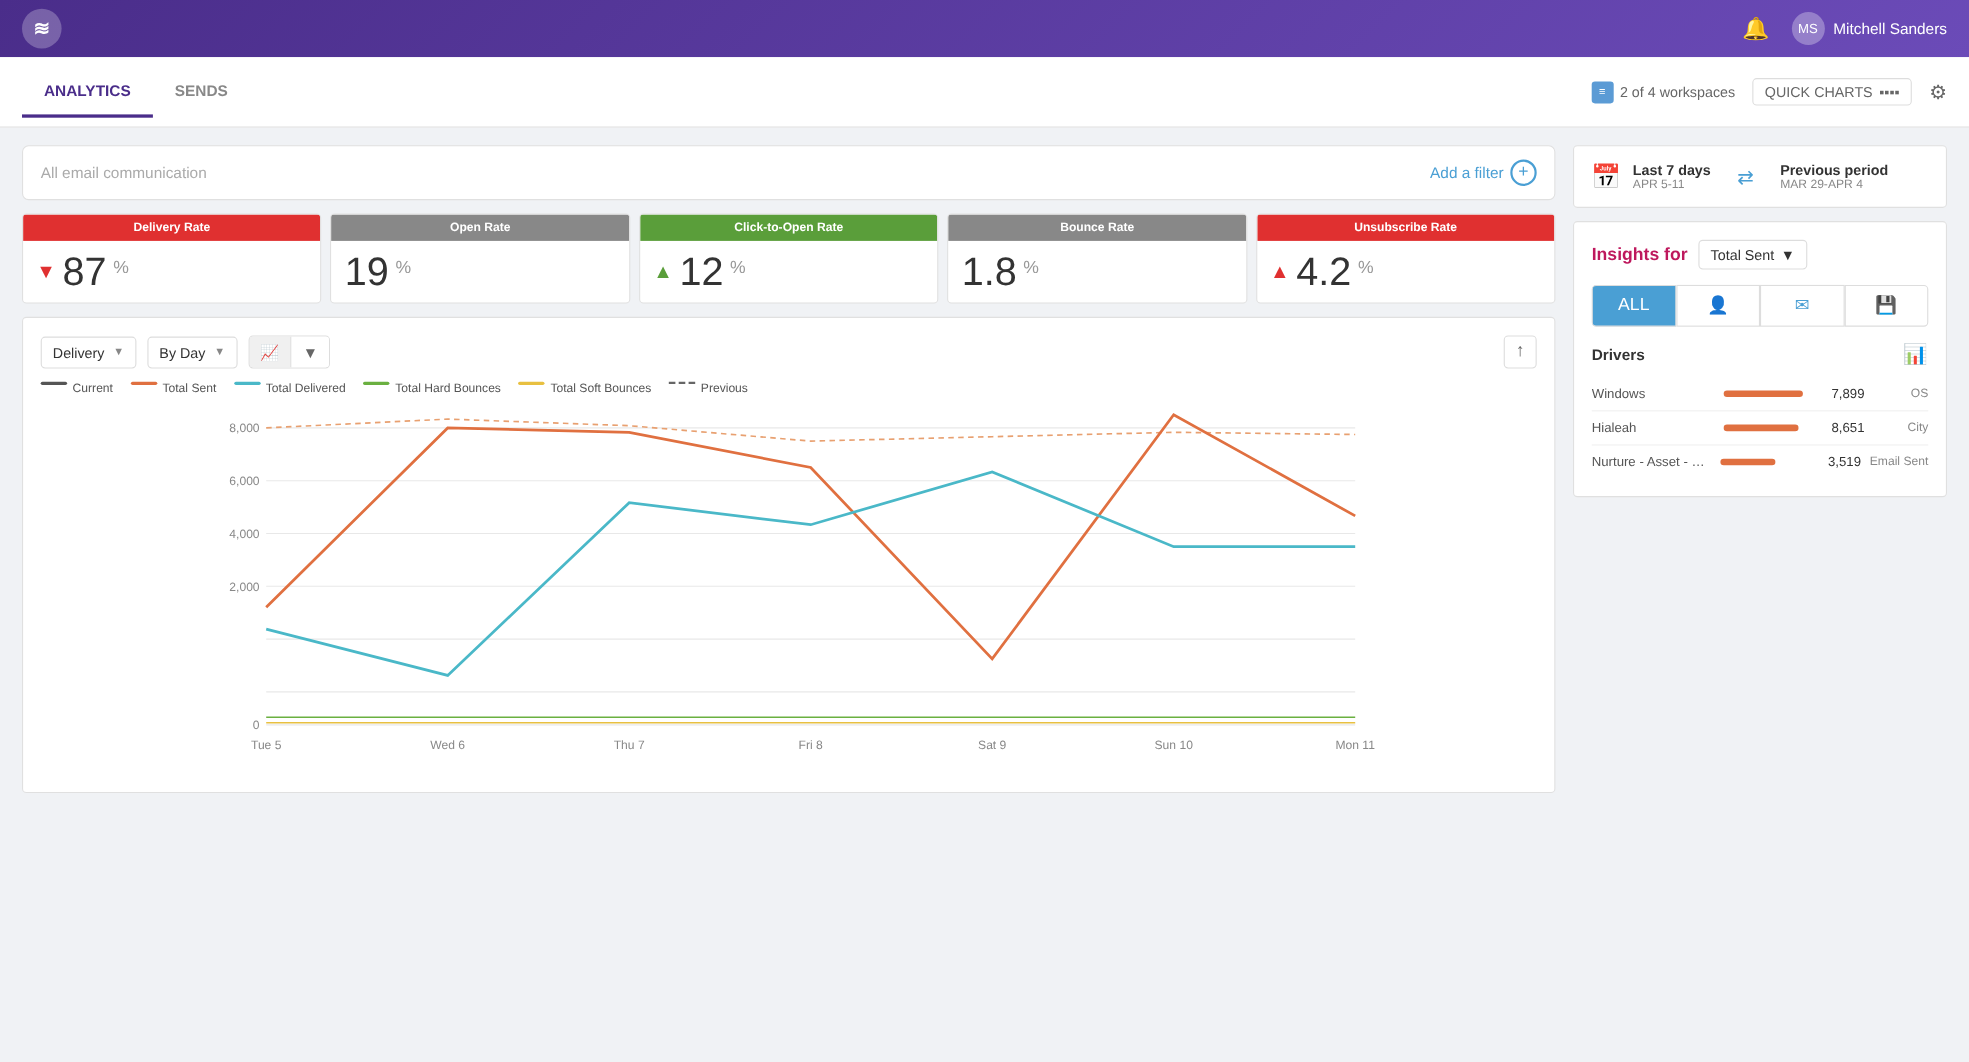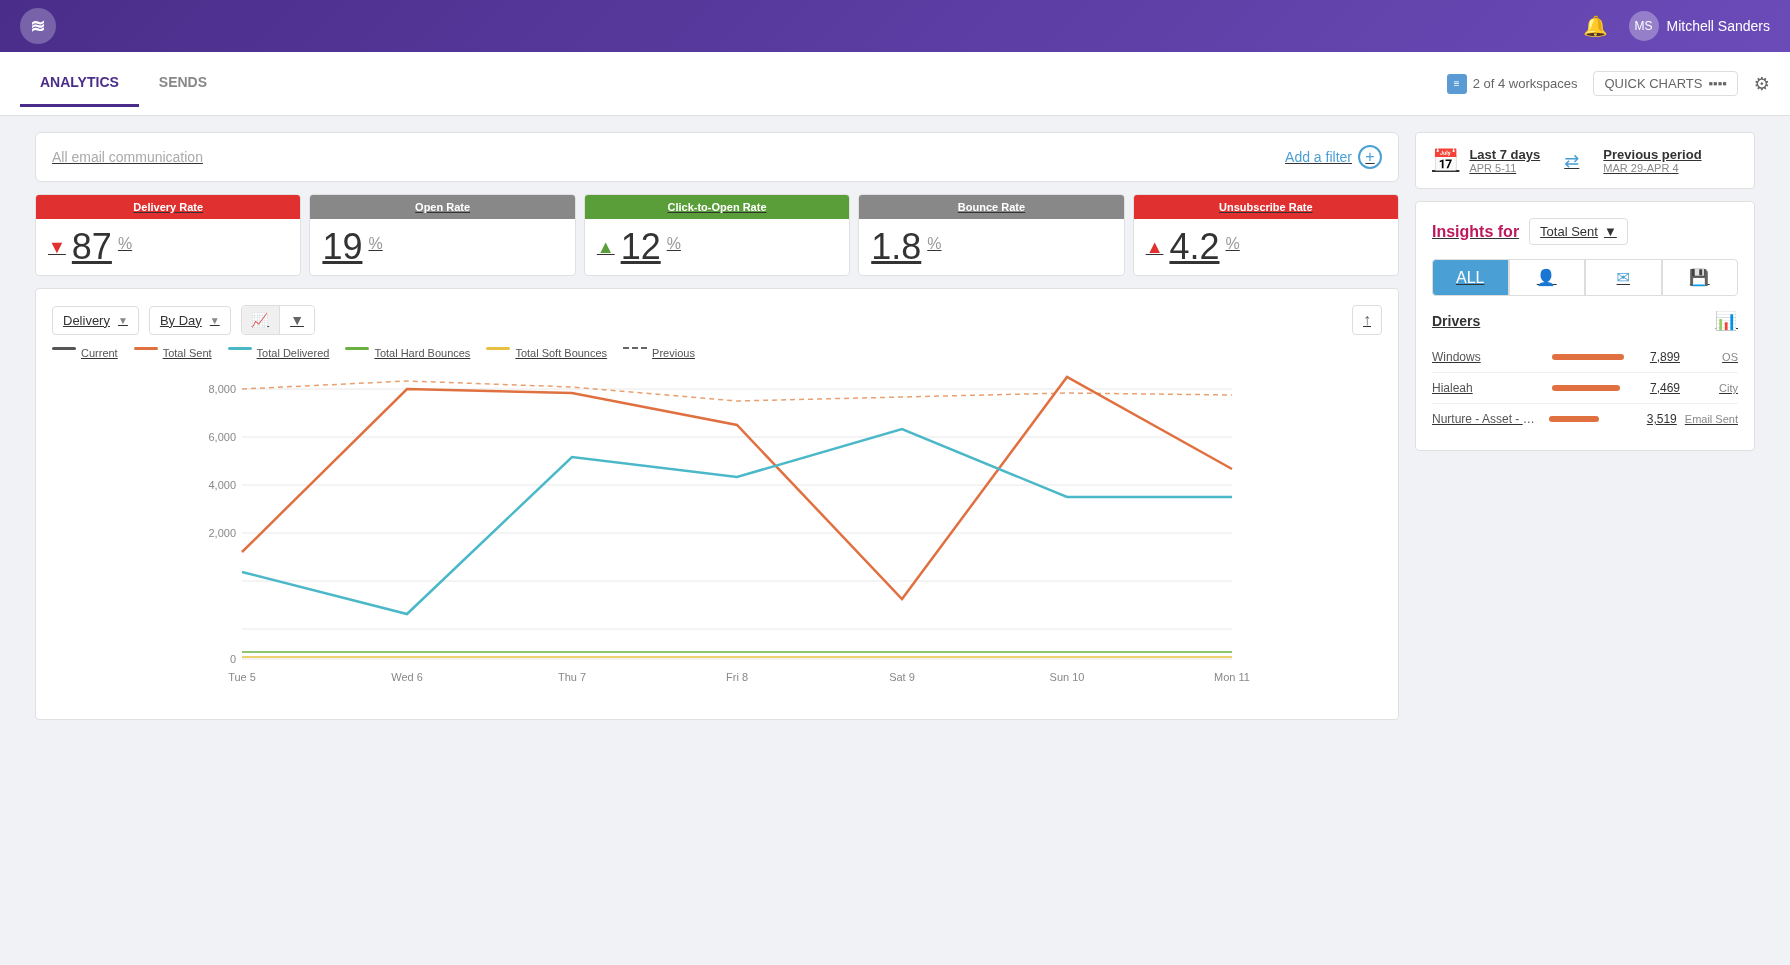--- a/index.html
+++ b/index.html
@@ -82,22 +82,21 @@
       cursor: pointer;
     }
     .settings-icon {
       font-size: 18px; color: #666; cursor: pointer;
     }
 
     
     .main {
       display: flex;
       gap: 16px;
-      padding: 16px 35px;
-      text-decoration: underline;
+      padding: 16px 20px;
     }
 
     
     .left-panel { flex: 1; min-width: 0; }
 
     
     .filter-bar {
       background: white;
       border: 1px solid #e0e0e0;
       border-radius: 6px;
@@ -538,21 +537,21 @@
       <div class="driver-bar" style="width:90%"></div>
     </div>
     <span class="driver-value">7,899</span>
     <span class="driver-type">OS</span>
   </div>
           <div class="driver-row">
     <span class="driver-name">Hialeah</span>
     <div class="driver-bar-wrap">
       <div class="driver-bar" style="width:85%"></div>
     </div>
-    <span class="driver-value">7,469</span>
+    <span class="driver-value">8,651</span>
     <span class="driver-type">City</span>
   </div>
           <div class="driver-row">
     <span class="driver-name">Nurture - Asset - Secret Sauc...</span>
     <div class="driver-bar-wrap">
       <div class="driver-bar" style="width:63%"></div>
     </div>
     <span class="driver-value">3,519</span>
     <span class="driver-type">Email Sent</span>
   </div>

